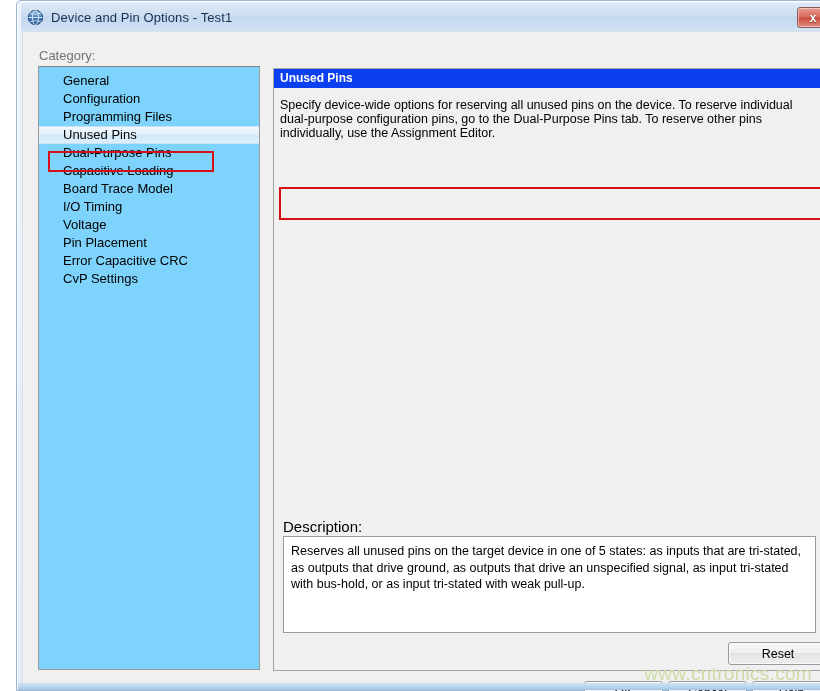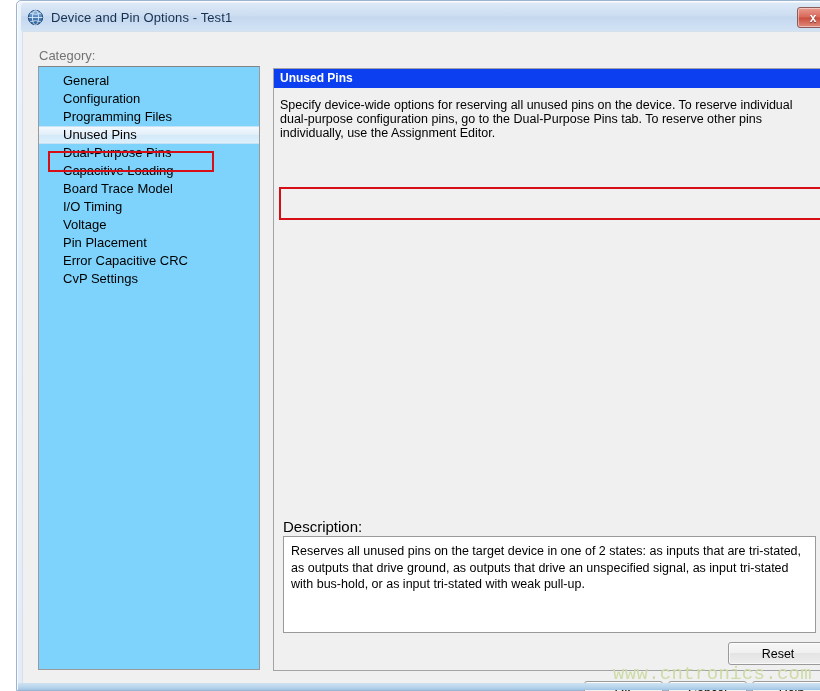--- a/index.html
+++ b/index.html
@@ -300,21 +300,21 @@
   #btn-cancel { position: absolute; left: 645px; top: 649px; width: 79px; height: 23px; }
   #btn-help { position: absolute; left: 729px; top: 649px; width: 79px; height: 23px; }
 
   
   #watermark {
     position: absolute;
     right: 8px;
     bottom: 6px;
     font-size: 19px;
     color: #cddba6;
-    font-family: Liberation Mono, monospace;
+    font-family: Liberation Sans, sans-serif;
     letter-spacing: .3px;
     z-index: 60;
     pointer-events: none;
     white-space: nowrap;
   }
 
   
   #bottom-strip {
     position: absolute;
     left: 1px;
@@ -373,21 +373,21 @@
       </div>
 
     <div id="right-panel">
 
       <div id="panel-header">Unused Pins</div>
 
       <div id="panel-intro">Specify device-wide options for reserving all unused pins on the device. To reserve individual dual-purpose configuration pins, go to the Dual-Purpose Pins tab. To reserve other pins individually, use the Assignment Editor.</div>
 
 
       <div id="desc-label">Description:</div>
-      <div id="desc-box">Reserves all unused pins on the target device in one of 2 states: as inputs that are tri-stated, as outputs that drive ground, as outputs that drive an unspecified signal, as input tri-stated with bus-hold, or as input tri-stated with weak pull-up.</div>
+      <div id="desc-box">Reserves all unused pins on the target device in one of 5 states: as inputs that are tri-stated, as outputs that drive ground, as outputs that drive an unspecified signal, as input tri-stated with bus-hold, or as input tri-stated with weak pull-up.</div>
 
       <div id="reset-btn" class="btn">
         <span>Reset</span>
       </div>
     </div>
 
     <div id="btn-ok" class="btn">
       <span>OK</span>
     </div>
     <div id="btn-cancel" class="btn">

